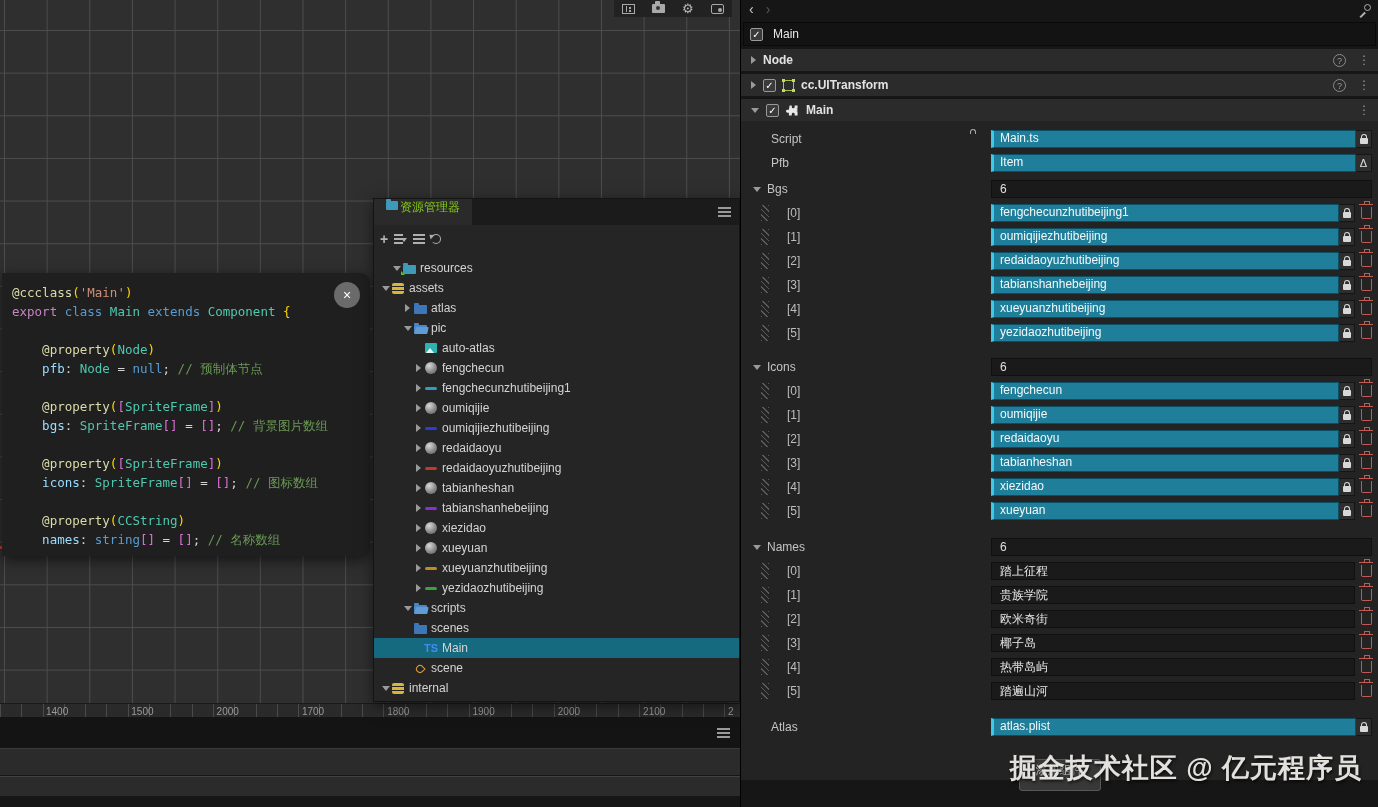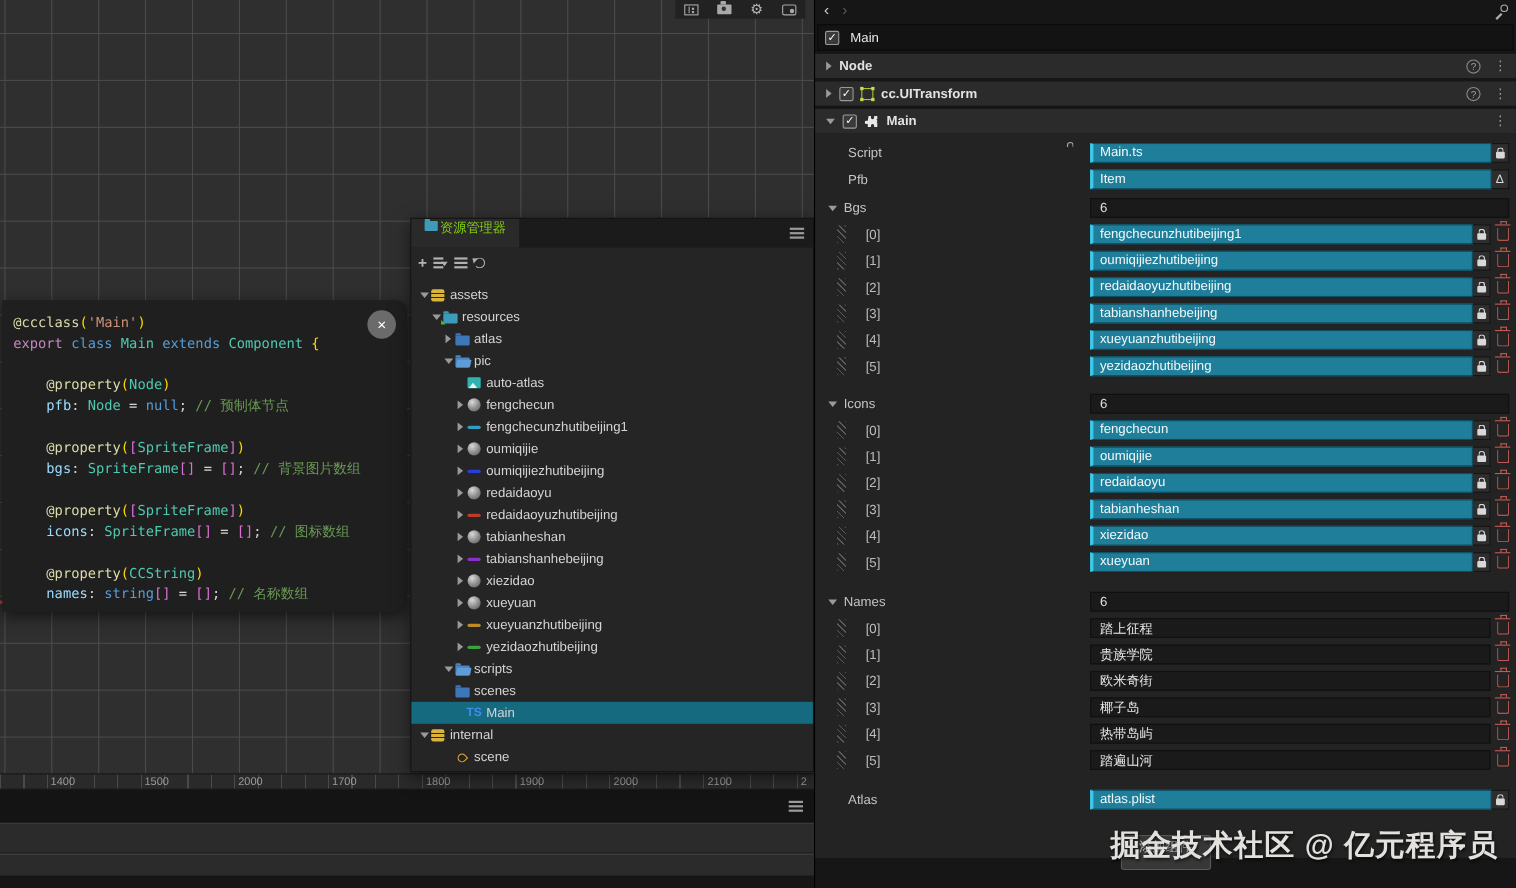--- a/index.html
+++ b/index.html
@@ -212,40 +212,40 @@
     </div>
     <span class="hamburger" id="asset-menu"></span>
   </div>
   <div id="asset-toolbar">
     <span class="tb-icon" style="font-weight:bold;">+</span>
     <span class="icn-sort"></span>
     <span class="icn-filter"></span>
     <span class="icn-refresh"></span>
   </div>
   <div id="asset-tree">
-      <div class="tree-row" style="padding-left: 6px;">
-        <span class="chev-slot">
-          <span class="chev-d"></span>
-        </span>
-        <span class="tree-icon">
-          <span class="ic-db"></span>
-        </span>
-        <span class="tree-label">assets</span>
-      </div>
       <div class="tree-row" style="padding-left: 17px;">
         <span class="chev-slot">
           <span class="chev-d"></span>
         </span>
         <span class="tree-icon">
           <span class="ic-folder ic-folder-res">
             <span class="grn"></span>
           </span>
         </span>
         <span class="tree-label">resources</span>
       </div>
+      <div class="tree-row" style="padding-left: 6px;">
+        <span class="chev-slot">
+          <span class="chev-d"></span>
+        </span>
+        <span class="tree-icon">
+          <span class="ic-db"></span>
+        </span>
+        <span class="tree-label">assets</span>
+      </div>
       <div class="tree-row" style="padding-left: 28px;">
         <span class="chev-slot">
           <span class="chev-r"></span>
         </span>
         <span class="tree-icon">
           <span class="ic-folder"></span>
         </span>
         <span class="tree-label">atlas</span>
       </div>
       <div class="tree-row" style="padding-left: 28px;">
@@ -388,35 +388,35 @@
         </span>
         <span class="tree-label">scenes</span>
       </div>
       <div class="tree-row selected" style="padding-left: 39px;">
         <span class="chev-slot"></span>
         <span class="tree-icon">
           <span class="ic-ts"></span>
         </span>
         <span class="tree-label">Main</span>
       </div>
-      <div class="tree-row" style="padding-left: 6px;">
-        <span class="chev-slot">
-          <span class="chev-d"></span>
-        </span>
-        <span class="tree-icon">
-          <span class="ic-db"></span>
-        </span>
-        <span class="tree-label">internal</span>
-      </div>
       <div class="tree-row" style="padding-left: 28px;">
         <span class="chev-slot"></span>
         <span class="tree-icon">
           <span class="ic-scene"></span>
         </span>
         <span class="tree-label">scene</span>
+      </div>
+      <div class="tree-row" style="padding-left: 6px;">
+        <span class="chev-slot">
+          <span class="chev-d"></span>
+        </span>
+        <span class="tree-icon">
+          <span class="ic-db"></span>
+        </span>
+        <span class="tree-label">internal</span>
       </div>
     </div>
 </div>
 
 <div class="abs" id="inspector">
   <div id="insp-nav">
     <span class="nav-arrow" id="nav-back">‹</span>
     <span class="nav-arrow" id="nav-fwd">›</span>
     <span id="pin-icon"></span>
   </div>

